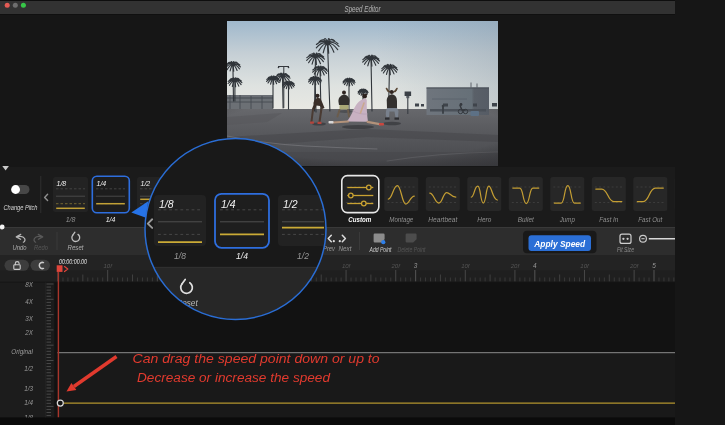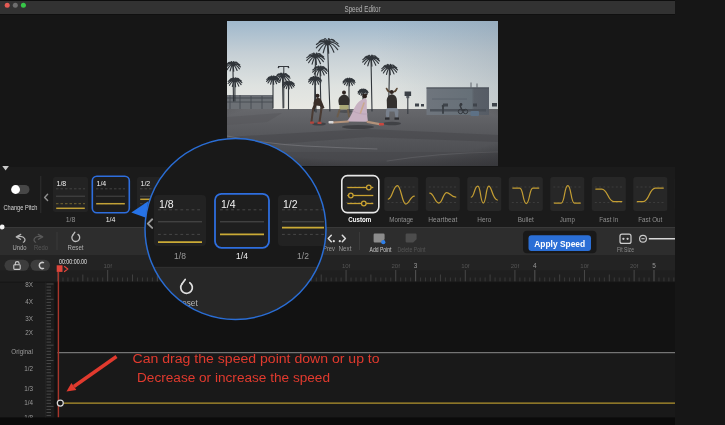--- a/index.html
+++ b/index.html
@@ -1,14 +1,14 @@
 <!DOCTYPE html>
 <html><head><meta charset="utf-8"><style>
 html,body{margin:0;padding:0;background:#161616;}
-#wrap{position:relative;width:675px;height:425px;overflow:hidden;font-family:"Liberation Sans",sans-serif;}
+#wrap{position:relative;width:675px;height:425px;overflow:hidden;font-family:"Liberation Sans",sans-serif;font-style:italic;}
 svg{display:block;}
 text{font-family:"Liberation Sans",sans-serif;}
 </style></head><body>
 <div id="wrap">
 <svg width="725" height="425" viewBox="0 0 725 425" xmlns="http://www.w3.org/2000/svg">
 <defs>
 <linearGradient id="sky" x1="0" y1="0" x2="0" y2="1">
  <stop offset="0" stop-color="#9fb8cc"></stop>
           <stop offset="0.35" stop-color="#c5cfd5"></stop>
  <stop offset="0.7" stop-color="#dee2e0"></stop>

